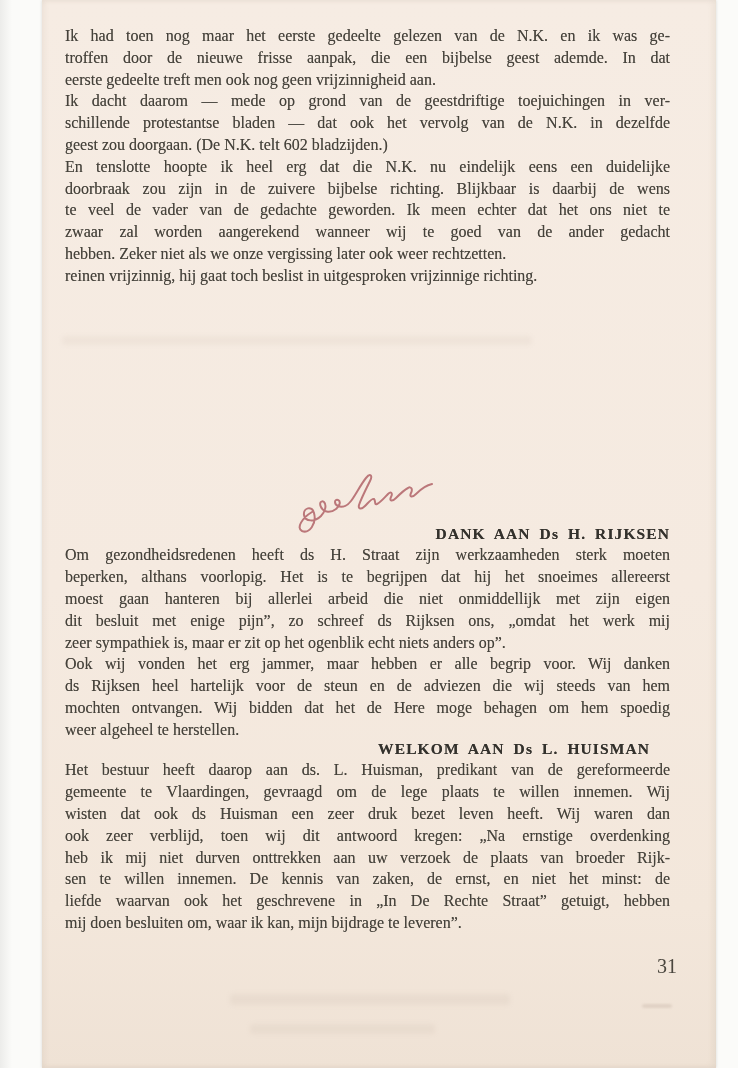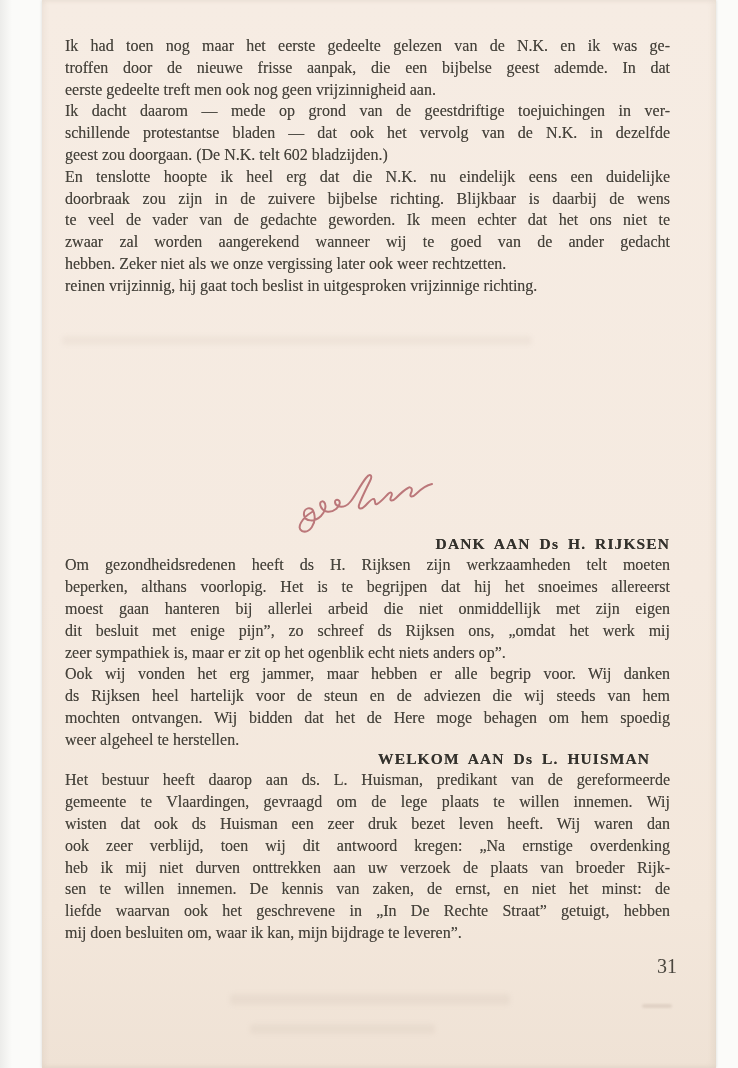--- a/index.html
+++ b/index.html
@@ -13,21 +13,21 @@
     background:linear-gradient(90deg,#ececea 0%,#f8f8f6 80%,#fbfbf9 100%);
   }
   .paper {
     position:absolute; left:42px; top:0; width:674px; height:1068px;
     background:linear-gradient(180deg,#f6ece3 0%,#f5eae0 55%,#f3e7db 85%,#efe2d5 100%);
     box-shadow: inset 3px 0 5px rgba(120,100,80,0.06),
                 inset -3px 0 6px rgba(120,100,80,0.08),
                 0 0 3px rgba(0,0,0,0.14);
   }
   .text-column {
-    position:absolute; left:23px; top:0; width:605px; padding-top:35px;
+    position:absolute; left:23px; top:0; width:605px; padding-top:25px;
     color:#45423b; font-size:16px; line-height:21.8px;
     text-shadow:0 0 0.4px rgba(70,64,55,0.55);
   }
   .para { margin:0; }
   .line { text-align:justify; text-align-last:justify; height:21.8px; overflow:hidden; }
   .line.last { text-align-last:left; }
   .heading {
     font-weight:bold; text-align:right; color:#33312c;
     font-size:15.5px; line-height:21.8px; letter-spacing:1.1px; word-spacing:4px;
     text-shadow:0 0 0.4px rgba(40,38,34,0.6);
@@ -75,21 +75,21 @@
           <div class="line">doorbraak zou zijn in de zuivere bijbelse richting. Blijkbaar is daarbij de wens</div>
           <div class="line">te veel de vader van de gedachte geworden. Ik meen echter dat het ons niet te</div>
           <div class="line">zwaar zal worden aangerekend wanneer wij te goed van de ander gedacht</div>
           <div class="line last">hebben. Zeker niet als we onze vergissing later ook weer rechtzetten.</div>
         </div>
         <div class="para">
           <div class="line last">reinen vrijzinnig, hij gaat toch beslist in uitgesproken vrijzinnige richting.</div>
         </div>
         <div class="heading" data-block-id="dank">DANK AAN Ds H. RIJKSEN</div>
         <div class="para">
-          <div class="line">Om gezondheidsredenen heeft ds H. Rijksen zijn werkzaamheden telt moeten</div>
+          <div class="line">Om gezondheidsredenen heeft ds H. Straat zijn werkzaamheden sterk moeten</div>
           <div class="line">beperken, althans voorlopig. Het is te begrijpen dat hij het snoeimes allereerst</div>
           <div class="line">moest gaan hanteren bij allerlei arbeid die niet onmiddellijk met zijn eigen</div>
           <div class="line">dit besluit met enige pijn”, zo schreef ds Rijksen ons, „omdat het werk mij</div>
           <div class="line last">zeer sympathiek is, maar er zit op het ogenblik echt niets anders op”.</div>
         </div>
         <div class="para">
           <div class="line">Ook wij vonden het erg jammer, maar hebben er alle begrip voor. Wij danken</div>
           <div class="line">ds Rijksen heel hartelijk voor de steun en de adviezen die wij steeds van hem</div>
           <div class="line">mochten ontvangen. Wij bidden dat het de Here moge behagen om hem spoedig</div>
           <div class="line last">weer algeheel te herstellen.</div>

